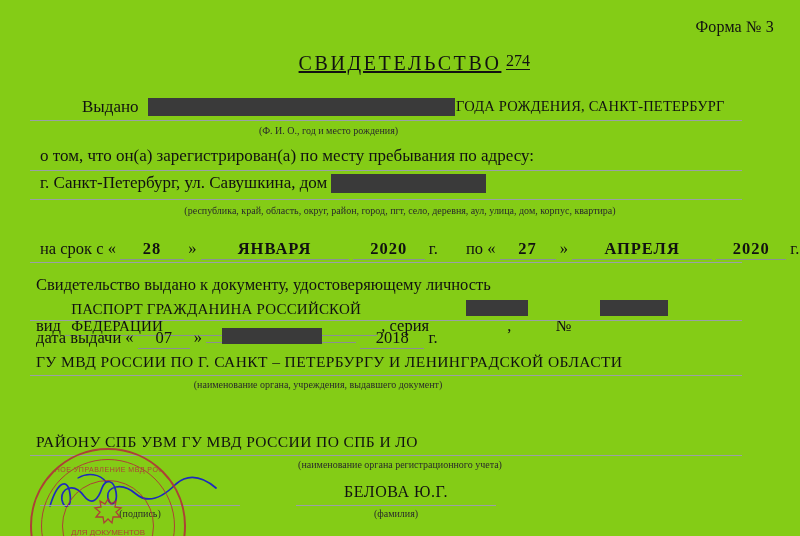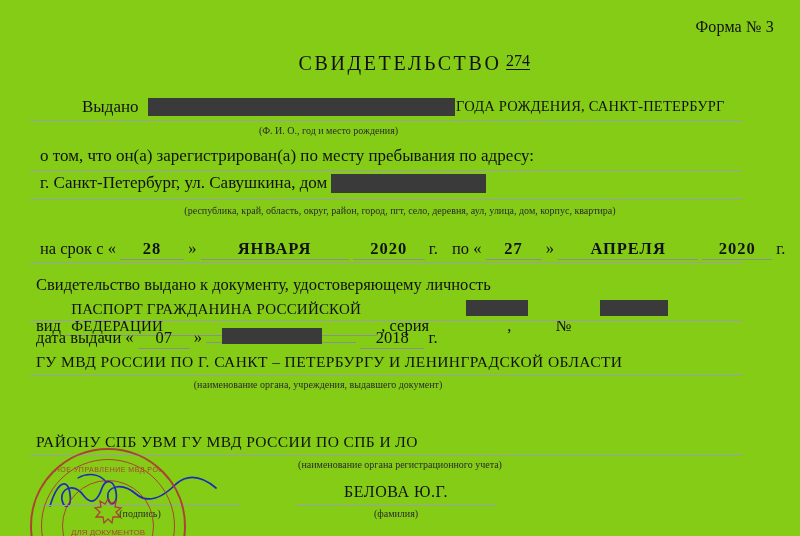--- a/index.html
+++ b/index.html
@@ -43,20 +43,21 @@
 
   
   .title {
     top: 52px;
     left: 0;
     width: 800px;
     text-align: center;
     font-size: 20px;
     letter-spacing: 2.6px;
     font-weight: 400;
+    text-decoration: underline;
   }
   .title-num {
     top: 52px;
     left: 478px;
     font-size: 16px;
     text-decoration: underline;
     text-underline-offset: 3px;
     padding-left: 28px;
   }
   .subtitle {
@@ -209,21 +210,21 @@
   <div class="abs tiny cap-2">(республика, край, область, округ, район, город, пгт, село, деревня, аул, улица, дом, корпус, квартира)</div>
 
   <div class="abs period">
     <span>на срок с</span>
     <span>«</span>
     <span class="u b" style="width:64px">28</span>
     <span>»</span>
     <span class="u b" style="width:148px">ЯНВАРЯ</span>
     <span class="u b" style="width:72px">2020</span>
     <span>г.</span>
-    <span style="margin-left:10px">по</span>
+    <span style="margin-left:24px">по</span>
     <span>«</span>
     <span class="u b" style="width:56px">27</span>
     <span>»</span>
     <span class="u b" style="width:140px">АПРЕЛЯ</span>
     <span class="u b" style="width:70px">2020</span>
     <span>г.</span>
   </div>
   <div class="abs line rule-4"></div>
 
   <div class="abs doc-head">Свидетельство выдано к документу, удостоверяющему личность</div>

